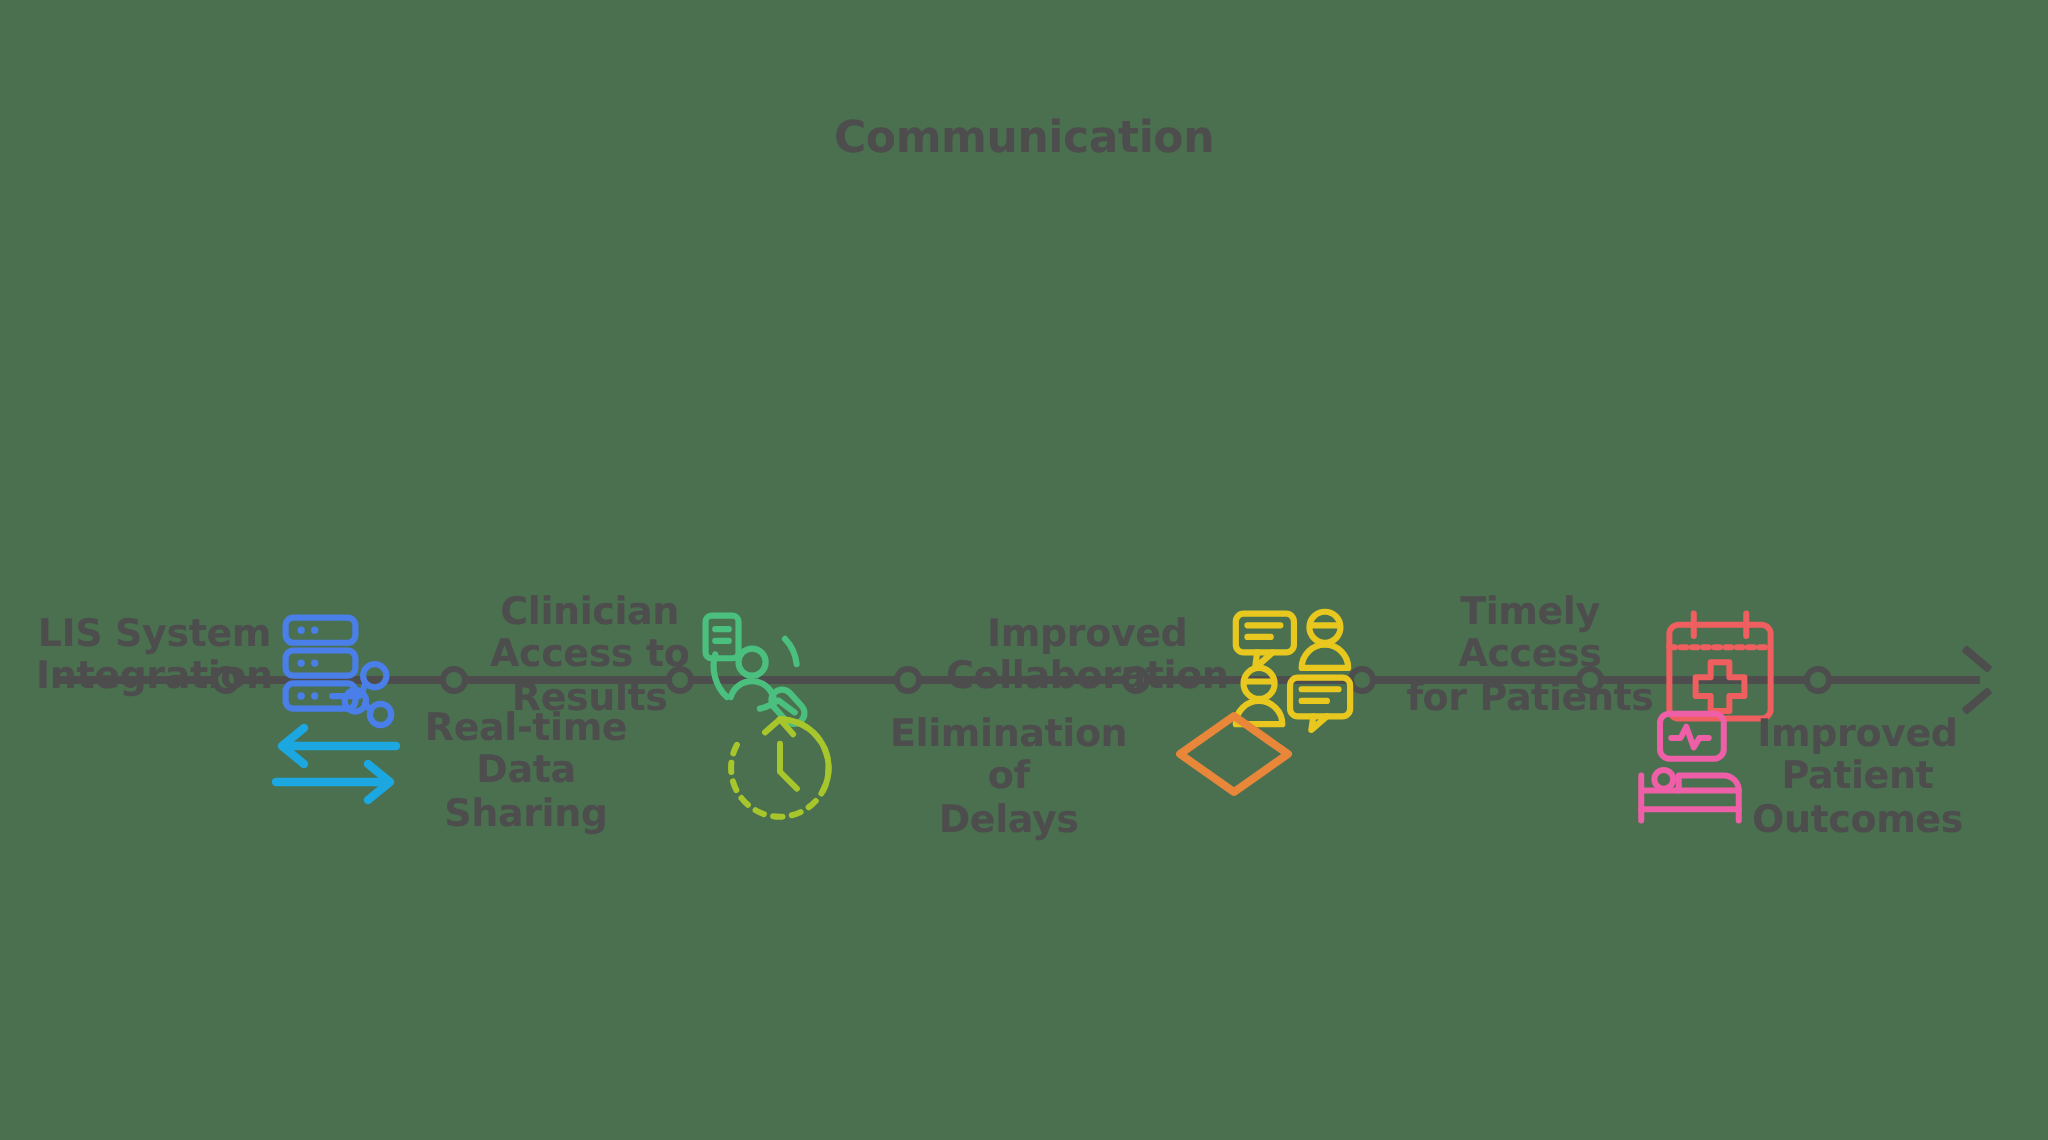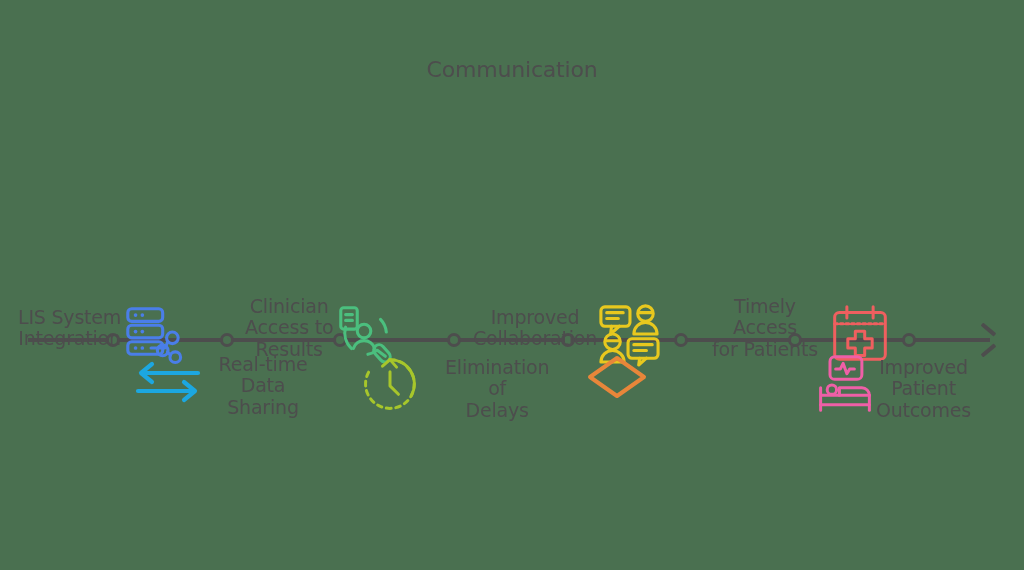--- a/index.html
+++ b/index.html
@@ -22,21 +22,21 @@
   }
 
   
   .title {
     position: absolute;
     left: 0;
     top: 57px;
     width: 1024px;
     text-align: center;
     font-size: 22px;
-    font-weight: 400;
+    font-weight: 700;
     color: #4d4d4d;
     letter-spacing: -0.2px;
   }
 
   
   .axis-wrap {
     position: absolute;
     left: 0;
     top: 326px;
     width: 1024px;
@@ -96,21 +96,21 @@
     margin-left: -95px;
     display: flex;
     flex-direction: row;
     align-items: center;
   }
   .node.above {
     bottom: 570px;
   }
   .node-label {
     font-size: 19px;
-    font-weight: 400;
+    font-weight: 700;
     color: #4d4d4d;
     text-align: center;
     line-height: 1.12;
     letter-spacing: -0.2px;
     white-space: pre-line;
   }
   .node-icon {
     display: block;
   }
   .node.above .node-icon {

